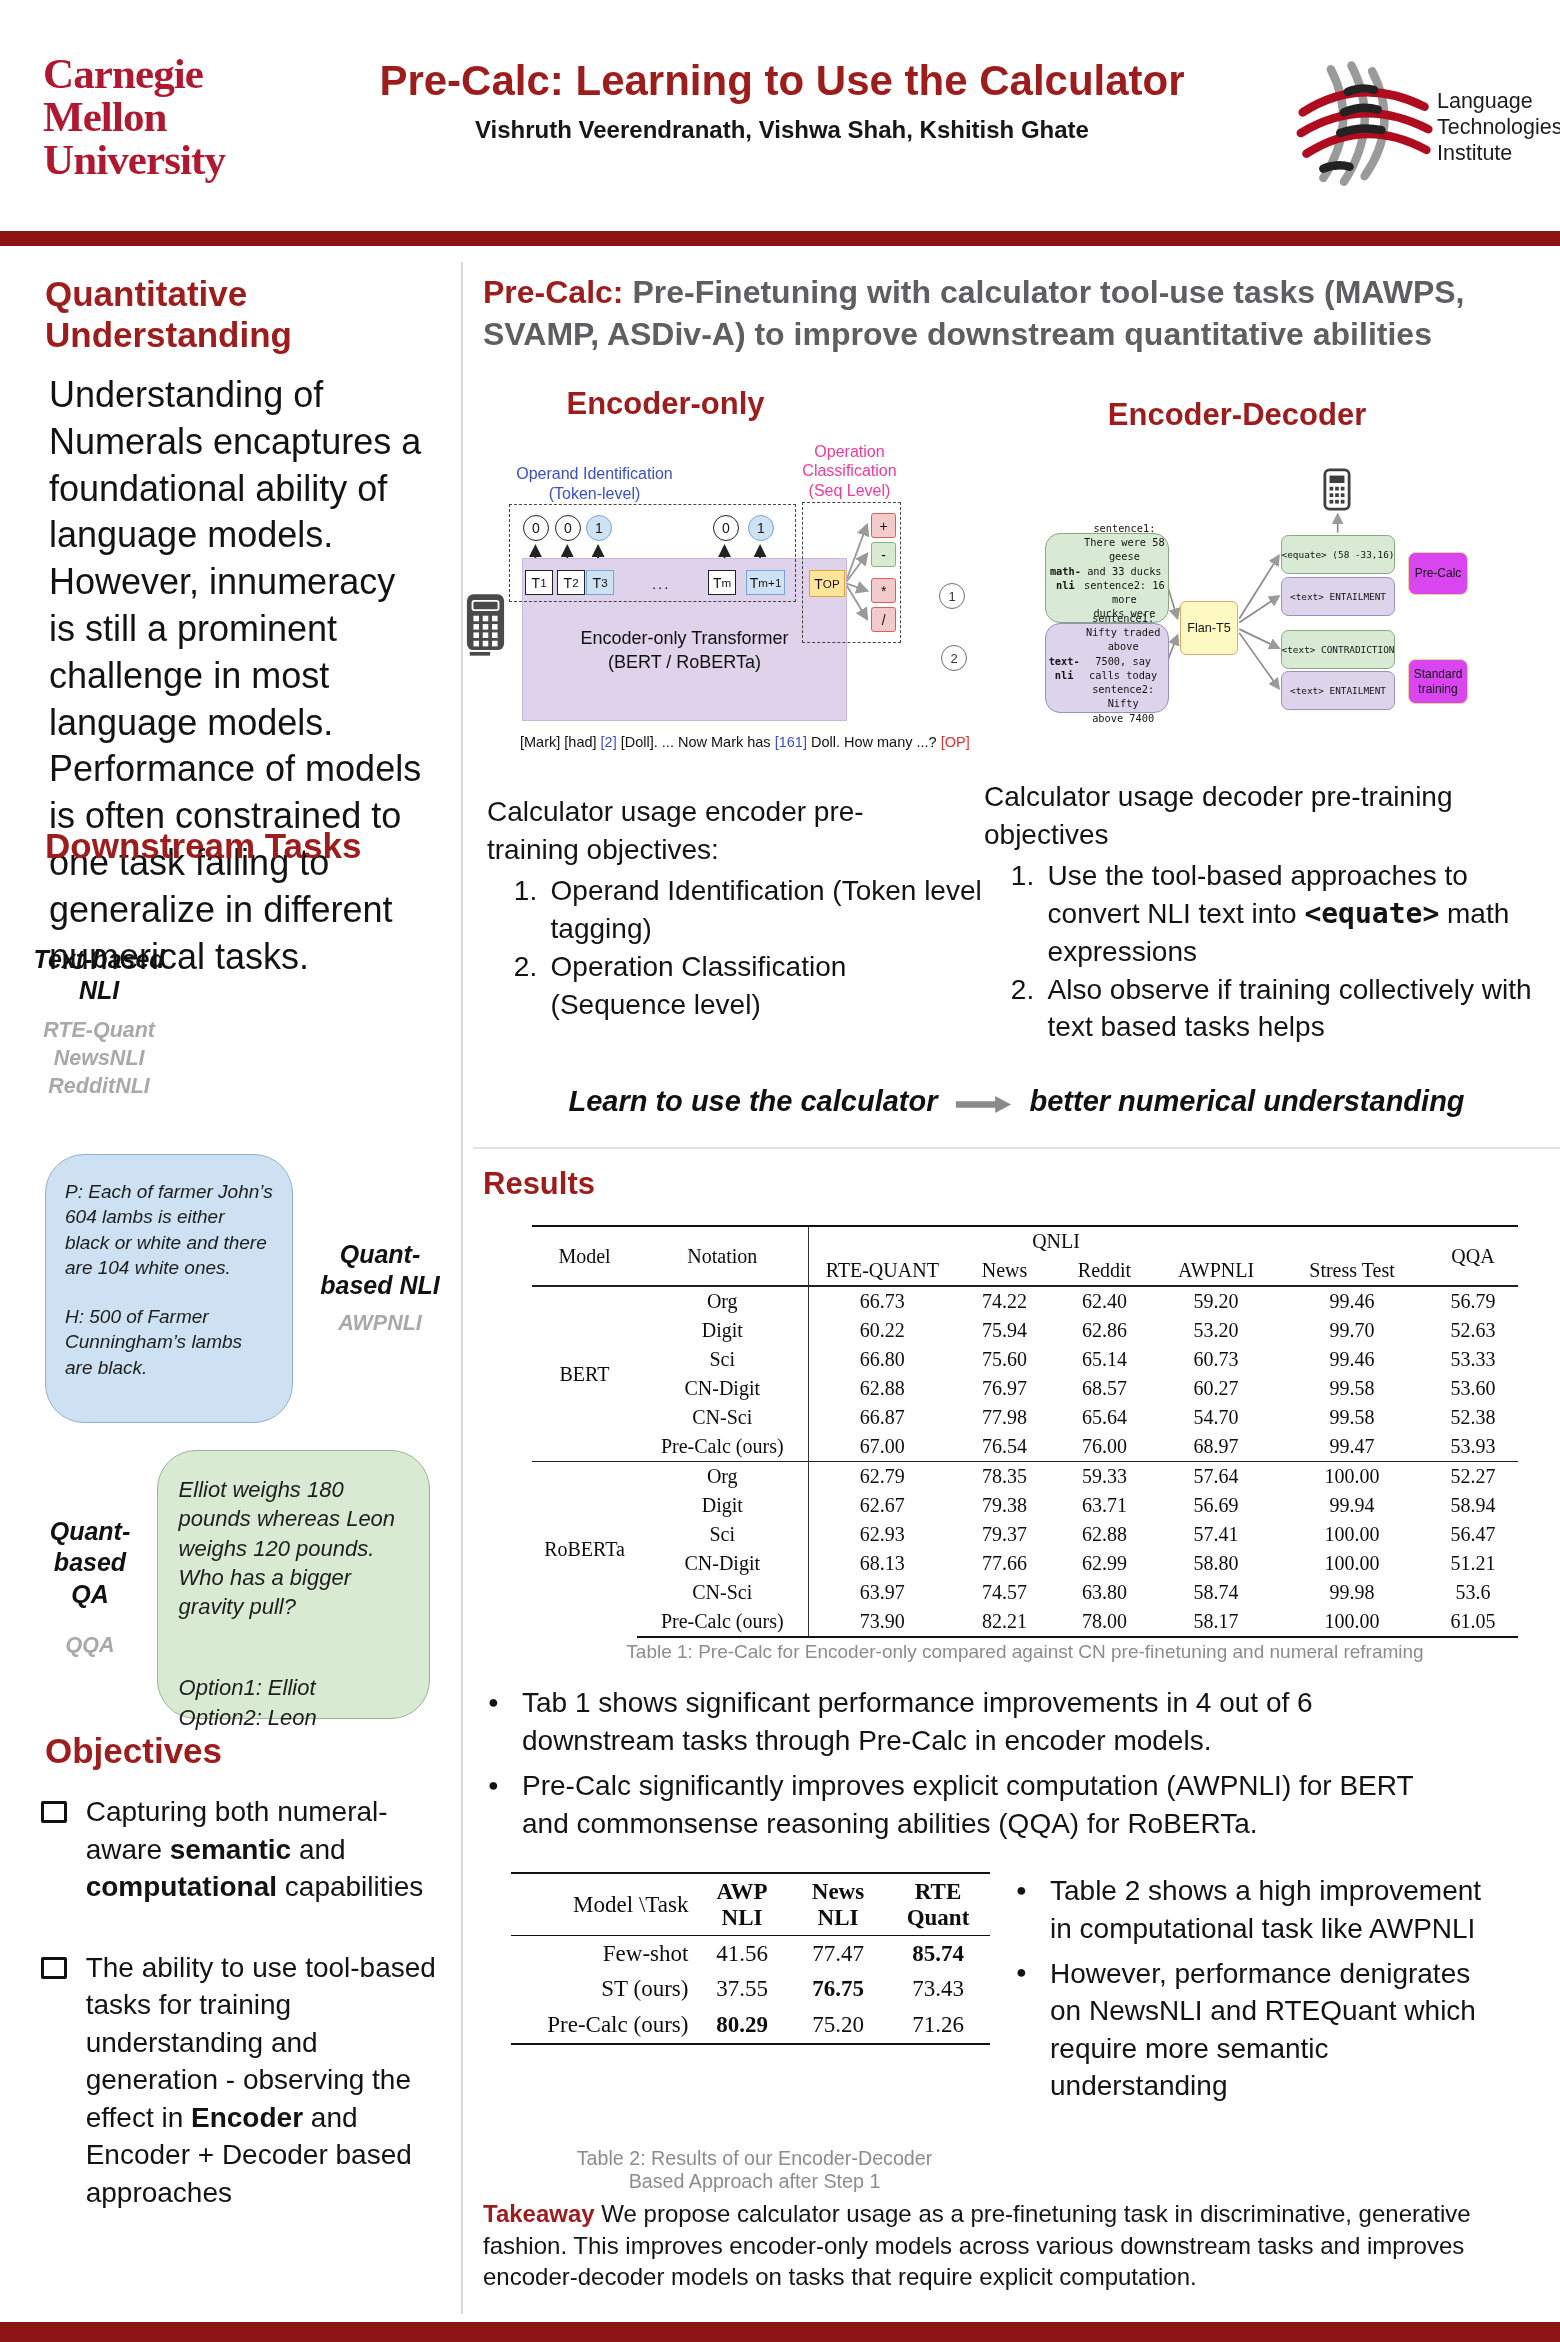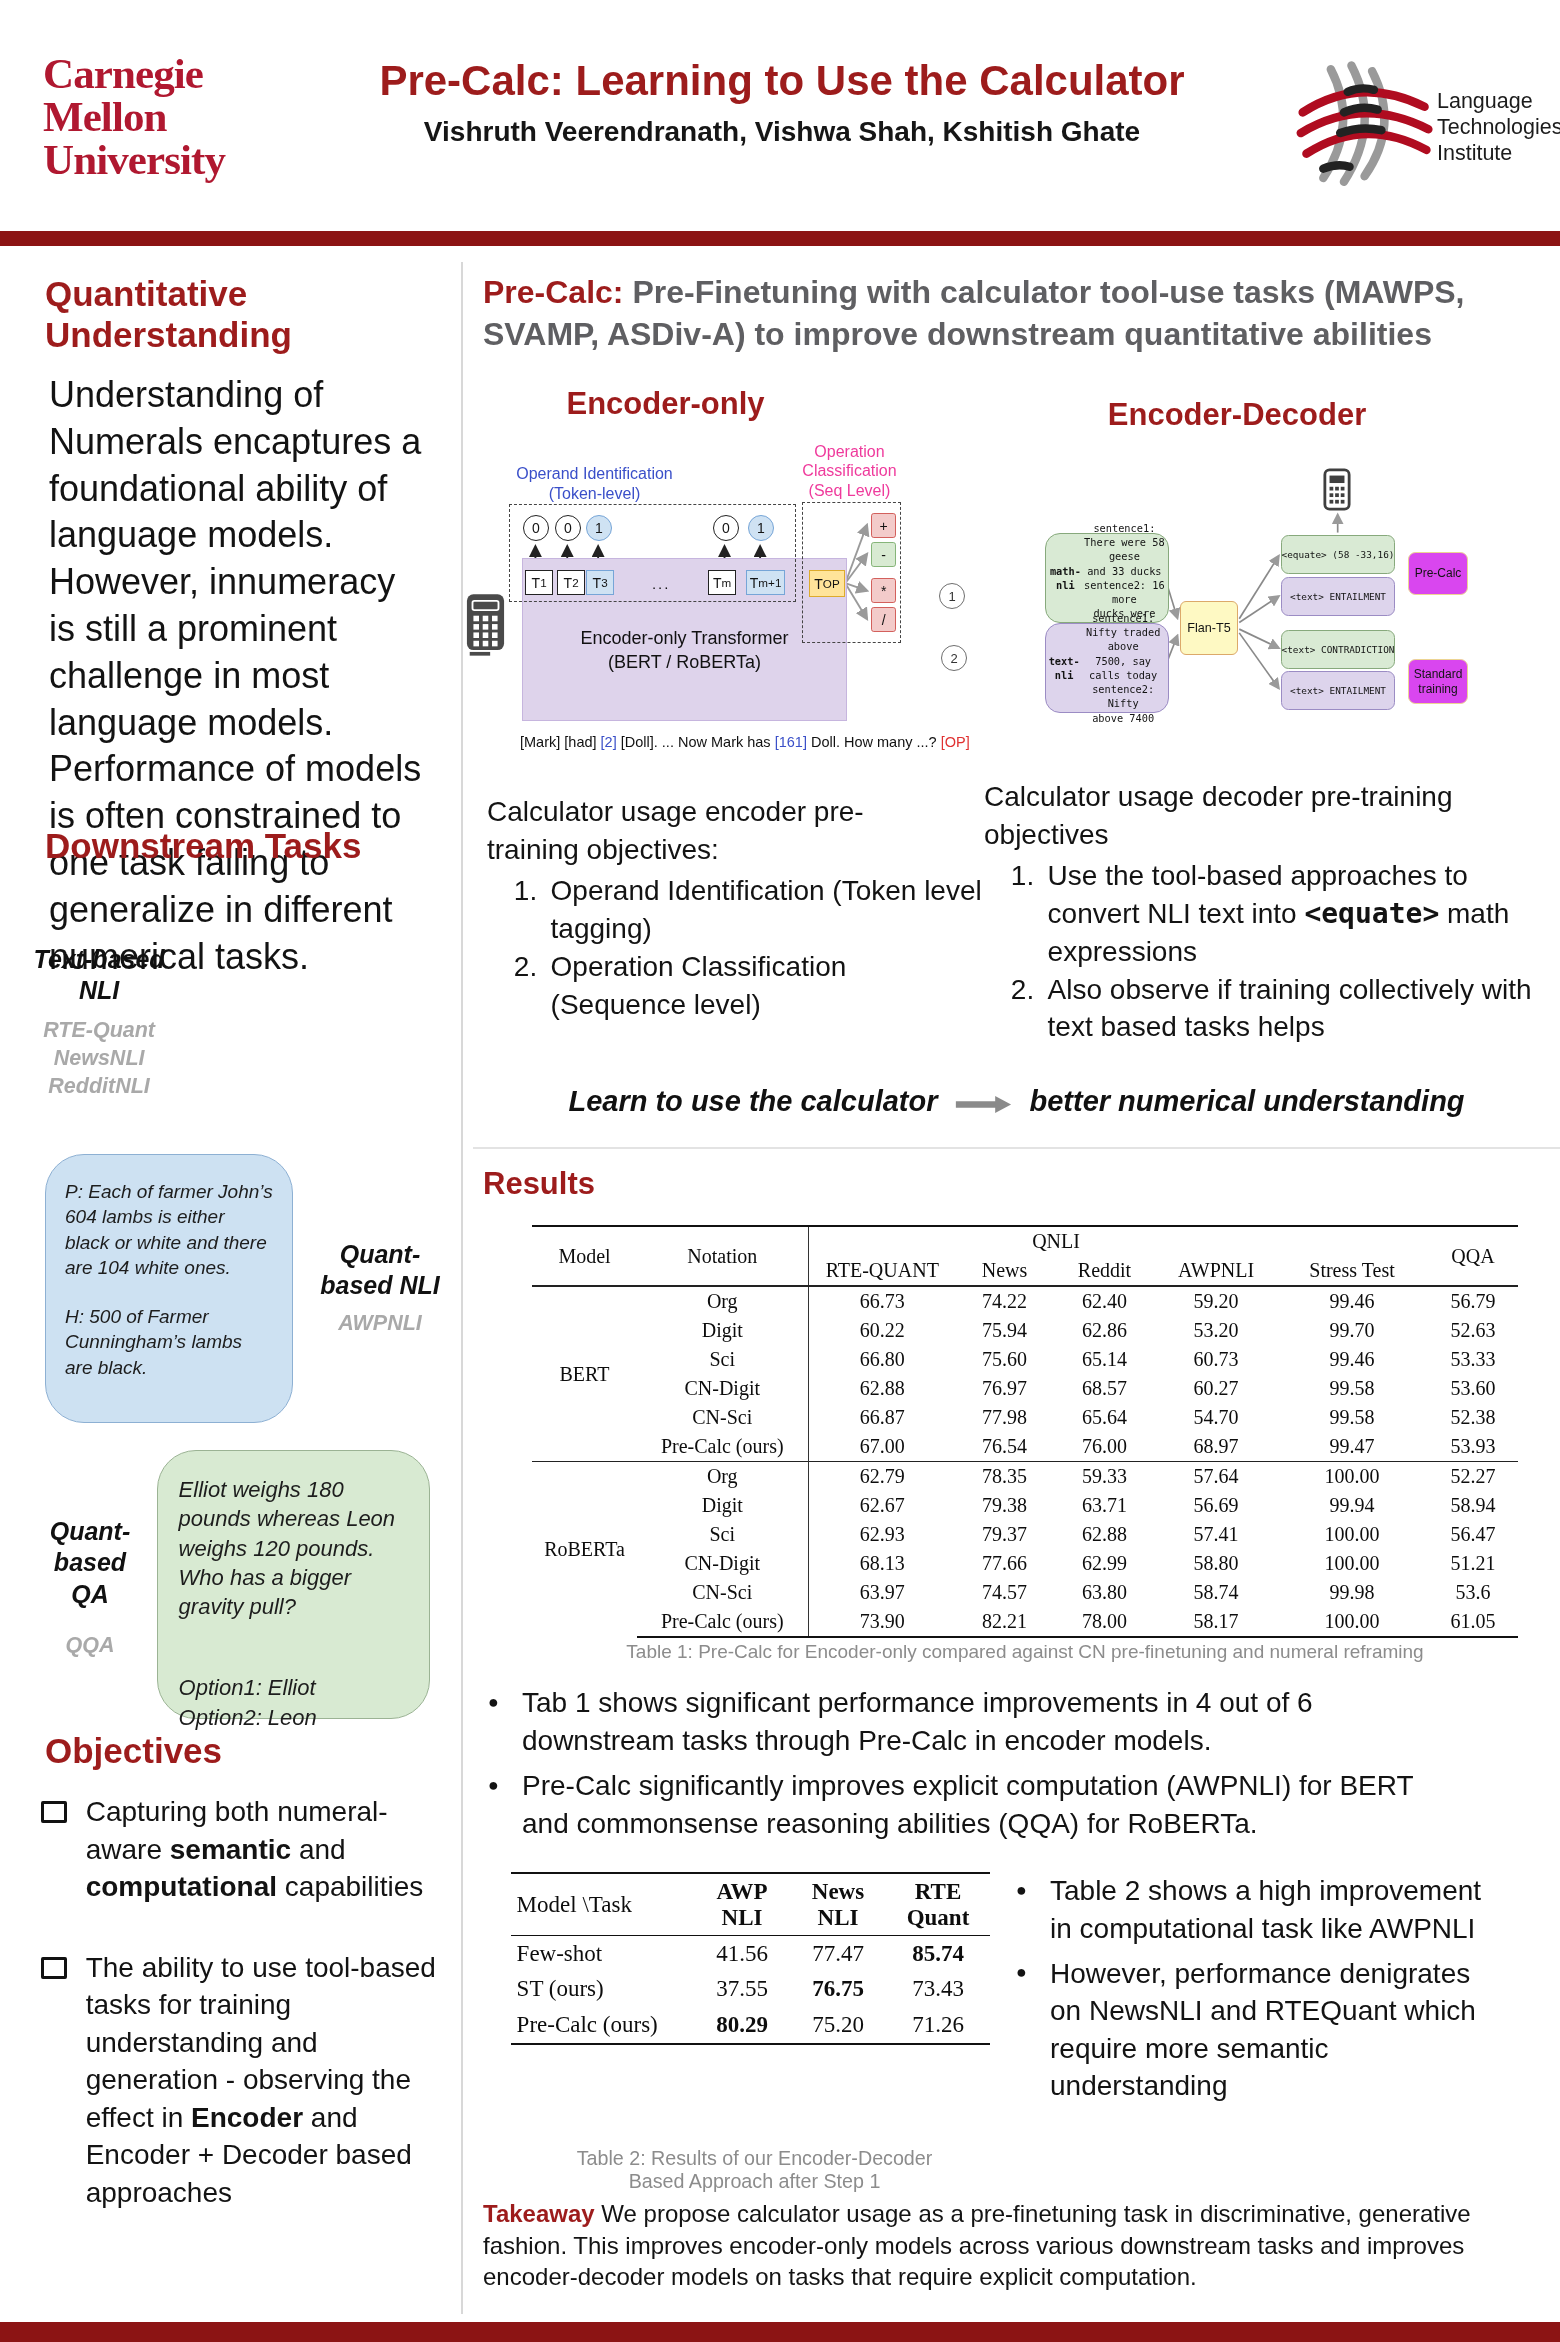--- a/index.html
+++ b/index.html
@@ -6,21 +6,21 @@
   #poster{position:relative;width:1561px;height:2342px;background:#fff;overflow:hidden;
           font-family:"Liberation Sans",sans-serif;color:#131313;}
   .abs{position:absolute;}
   .pre{white-space:pre-line;}
   .b{font-weight:bold;}
   
   .cmu-wordmark{left:43px;top:52px;font-family:"Liberation Serif",serif;font-weight:bold;
     font-size:43px;line-height:1.0;color:#b01830;letter-spacing:-0.9px;}
   .title-wrap{left:309px;top:56px;width:946px;text-align:center;}
   .title-line{font-size:42px;font-weight:bold;color:#9d1c1c;line-height:1.2;}
-  .authors{margin-top:9.4px;font-size:28px;font-weight:bold;color:#161616;}
+  .authors{margin-top:9.4px;font-size:24px;font-weight:bold;color:#161616;}
   .lti-logo{left:1295px;top:58px;}
   .lti-text{left:1437px;top:88px;font-size:21.5px;line-height:1.22;color:#1c1c1c;}
   .bar{left:0;width:1561px;background:#8c1414;}
   .bar-top{top:231px;height:15px;}
   .bar-bottom{top:2322px;height:20.6px;}
   .vdiv{left:461px;top:262px;width:1.9px;height:2052px;background:#d8d8d8;}
   .hr1{left:473px;top:1147px;width:1088px;height:1.9px;background:#e3e3e3;}
   
   .red-h{font-weight:bold;color:#9d1c1c;font-size:35px;line-height:1.16;}
   .qu-h{left:45px;top:274px;width:375px;}
@@ -129,21 +129,21 @@
   .caption1{left:532px;top:1641px;width:986px;font-size:19px;}
   .bullets{list-style:none;margin:0;padding:0;}
   .bullets li{position:relative;padding-left:36px;margin-bottom:7.5px;}
   .bullets li::before{content:"●";position:absolute;left:1.9px;top:5.6px;font-size:18px;}
   .bullets1{left:486px;top:1684px;width:974px;font-size:28px;line-height:1.35;}
   
   .table2-wrap{left:511px;top:1872px;width:480px;}
   .tbl2{width:478px;font-size:23px;border-top:2.1px solid #111;}
   .tbl2 th,.tbl2 td{padding:4.7px 5.6px;text-align:center;}
   .tbl2 thead th{border-bottom:1.5px solid #111;font-weight:bold;white-space:pre-line;}
-  .tbl2 thead th.first,.tbl2 td.first{text-align:left;font-weight:normal;}
+  .tbl2 thead th.first,.tbl2 td.first{text-align:right;font-weight:normal;}
   .tbl2 tbody tr:last-child td{border-bottom:2.4px solid #111;}
   .caption2{left:525px;top:2147px;width:459px;font-size:19.7px;}
   .bullets2{left:1014px;top:1872px;width:473px;font-size:28px;line-height:1.34;}
   .takeaway{left:483px;top:2198px;width:1076px;font-size:24px;line-height:1.32;color:#131313;}
   .tk-label{color:#9d1c1c;font-weight:bold;}
 </style>
 </head>
 <body>
 
 <div id="poster">

